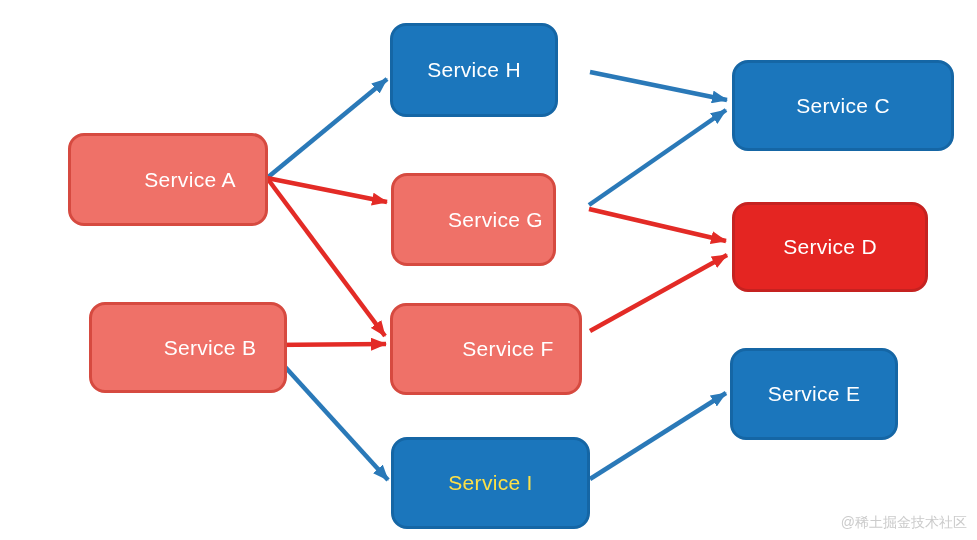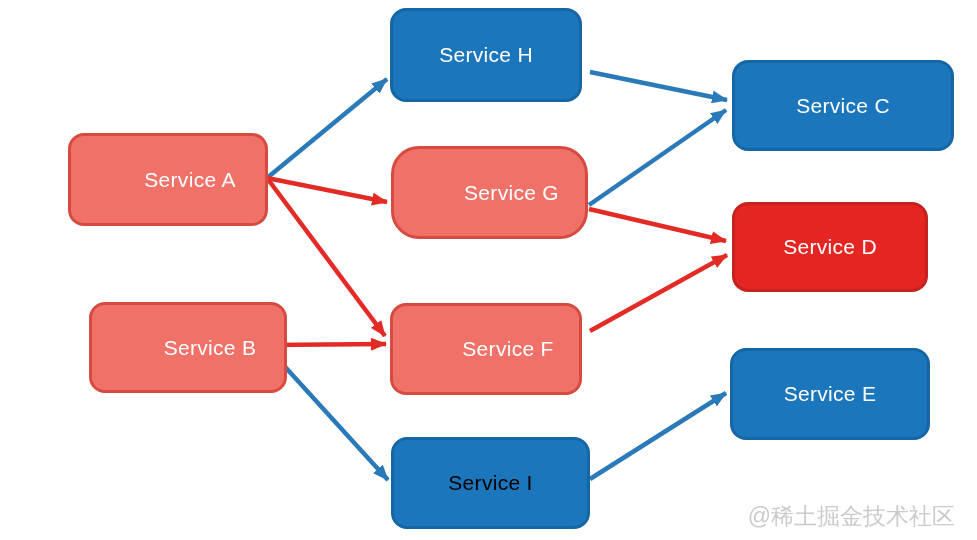--- a/index.html
+++ b/index.html
@@ -36,34 +36,34 @@
     font-size: 21px;
     letter-spacing: 0.3px;
     z-index: 2;
   }
   .node.salmon { background: #EF7168; border-color: #D64A40; padding-left: 44px; }
   .node.blue   { background: #1B76BC; border-color: #1566A5; }
   .node.red    { background: #E42522; border-color: #C52220; }
 
   [data-name="node-service-a"]{left:68px;  top:133px; width:200px; height:93px;}
   [data-name="node-service-b"]{left:69px;  top:302px; width:198px; height:91px;}
-  [data-name="node-service-h"]{left:390px; top:8px;  width:192px; height:94px;}
-  [data-name="node-service-g"]{left:391px; top:146px; width:197px; height:93px;border-radius:28px;}
+  [data-name="node-service-h"]{left:390px; top:23px;  width:168px; height:94px;}
+  [data-name="node-service-g"]{left:391px; top:173px; width:165px; height:93px;}
   [data-name="node-service-f"]{left:390px; top:303px; width:192px; height:92px;}
   [data-name="node-service-i"]{left:391px; top:437px; width:199px; height:92px;}
   [data-name="node-service-c"]{left:732px; top:60px;  width:222px; height:91px;}
   [data-name="node-service-d"]{left:732px; top:202px; width:196px; height:90px;}
-  [data-name="node-service-e"]{left:730px; top:348px; width:200px; height:92px;}
+  [data-name="node-service-e"]{left:730px; top:348px; width:168px; height:92px;}
 
   .watermark {
     position: absolute;
-    right: 22px;
+    right: 10px;
     bottom: 8px;
     color: #CBCBCB;
-    font-size: 23px;
+    font-size: 14px;
     z-index: 3;
     user-select: none;
   }
 </style>
 </head>
 <body>
 
 <div class="canvas" data-name="diagram-canvas">
 
   <svg class="edges-layer" data-name="edges-layer" width="977" height="540" viewBox="0 0 977 540" xmlns="http://www.w3.org/2000/svg">
@@ -95,21 +95,21 @@
   </div>
   <div class="node blue" data-name="node-service-h" style="background: rgb(27, 118, 188); border-color: rgb(21, 102, 165); color: rgb(255, 255, 255);">
     <span data-name="node-label">Service H</span>
   </div>
   <div class="node salmon" data-name="node-service-g" style="background: rgb(239, 113, 104); border-color: rgb(214, 74, 64); color: rgb(255, 255, 255);">
     <span data-name="node-label">Service G</span>
   </div>
   <div class="node salmon" data-name="node-service-f" style="background: rgb(239, 113, 104); border-color: rgb(214, 74, 64); color: rgb(255, 255, 255);">
     <span data-name="node-label">Service F</span>
   </div>
-  <div class="node blue" data-name="node-service-i" style="background: rgb(27, 118, 188); border-color: rgb(21, 102, 165); color: #000000;">
+  <div class="node blue" data-name="node-service-i" style="background: rgb(27, 118, 188); border-color: rgb(21, 102, 165); color: #fde047;">
     <span data-name="node-label">Service I</span>
   </div>
   <div class="node blue" data-name="node-service-c" style="background: rgb(27, 118, 188); border-color: rgb(21, 102, 165); color: rgb(255, 255, 255);">
     <span data-name="node-label">Service C</span>
   </div>
   <div class="node red" data-name="node-service-d" style="background: rgb(228, 37, 34); border-color: rgb(197, 34, 32); color: rgb(255, 255, 255);">
     <span data-name="node-label">Service D</span>
   </div>
   <div class="node blue" data-name="node-service-e" style="background: rgb(27, 118, 188); border-color: rgb(21, 102, 165); color: rgb(255, 255, 255);">
     <span data-name="node-label">Service E</span>

